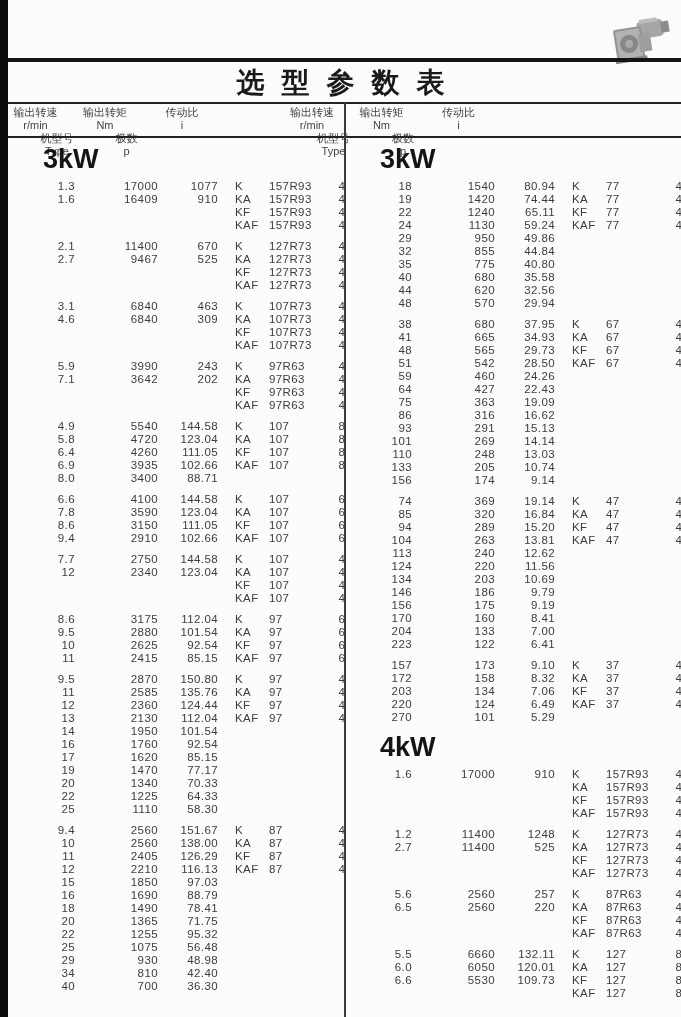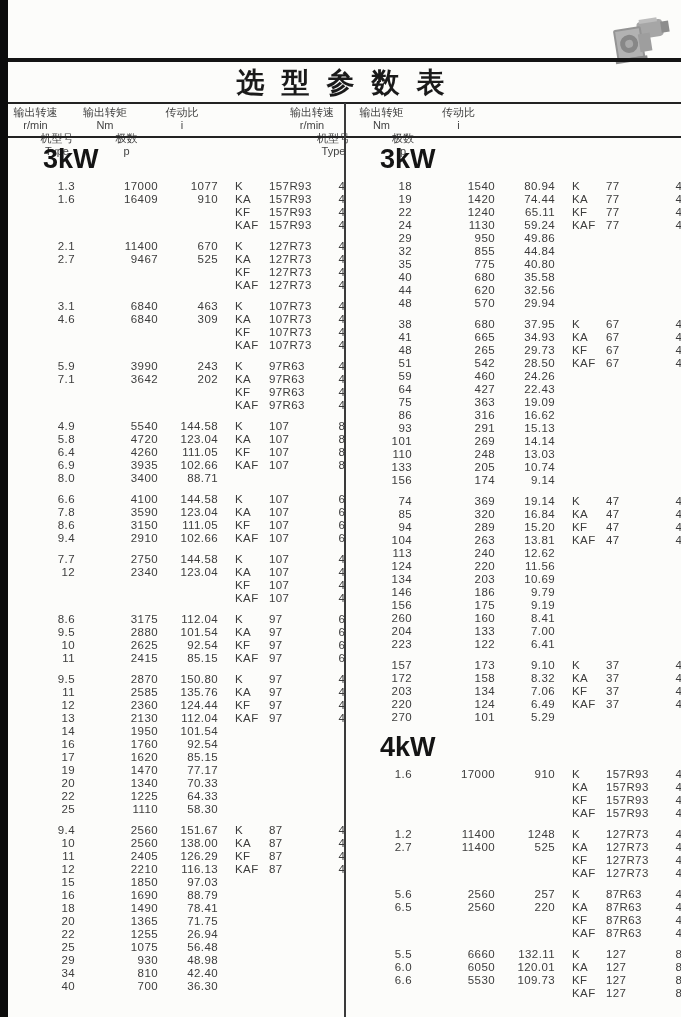--- a/index.html
+++ b/index.html
@@ -461,21 +461,21 @@
           <div class="row">
             <span class="c c1">20</span>
             <span class="c c2">1365</span>
             <span class="c c3">71.75</span>
             <span class="c c4"><span class="tp"></span><span class="tm"></span></span>
             <span class="c c5"></span>
           </div>
           <div class="row">
             <span class="c c1">22</span>
             <span class="c c2">1255</span>
-            <span class="c c3">26.94</span>
+            <span class="c c3">95.32</span>
             <span class="c c4"><span class="tp"></span><span class="tm"></span></span>
             <span class="c c5"></span>
           </div>
           <div class="row">
             <span class="c c1">25</span>
             <span class="c c2">1075</span>
             <span class="c c3">56.48</span>
             <span class="c c4"><span class="tp"></span><span class="tm"></span></span>
             <span class="c c5"></span>
           </div>
@@ -586,21 +586,21 @@
           </div>
           <div class="row">
             <span class="c c1">41</span>
             <span class="c c2">665</span>
             <span class="c c3">34.93</span>
             <span class="c c4"><span class="tp">KA</span><span class="tm">67</span></span>
             <span class="c c5">4</span>
           </div>
           <div class="row">
             <span class="c c1">48</span>
-            <span class="c c2">265</span>
+            <span class="c c2">565</span>
             <span class="c c3">29.73</span>
             <span class="c c4"><span class="tp">KF</span><span class="tm">67</span></span>
             <span class="c c5">4</span>
           </div>
           <div class="row">
             <span class="c c1">51</span>
             <span class="c c2">542</span>
             <span class="c c3">28.50</span>
             <span class="c c4"><span class="tp">KAF</span><span class="tm">67</span></span>
             <span class="c c5">4</span>
@@ -727,21 +727,21 @@
             <span class="c c5"></span>
           </div>
           <div class="row">
             <span class="c c1">156</span>
             <span class="c c2">175</span>
             <span class="c c3">9.19</span>
             <span class="c c4"><span class="tp"></span><span class="tm"></span></span>
             <span class="c c5"></span>
           </div>
           <div class="row">
-            <span class="c c1">260</span>
+            <span class="c c1">170</span>
             <span class="c c2">160</span>
             <span class="c c3">8.41</span>
             <span class="c c4"><span class="tp"></span><span class="tm"></span></span>
             <span class="c c5"></span>
           </div>
           <div class="row">
             <span class="c c1">204</span>
             <span class="c c2">133</span>
             <span class="c c3">7.00</span>
             <span class="c c4"><span class="tp"></span><span class="tm"></span></span>

